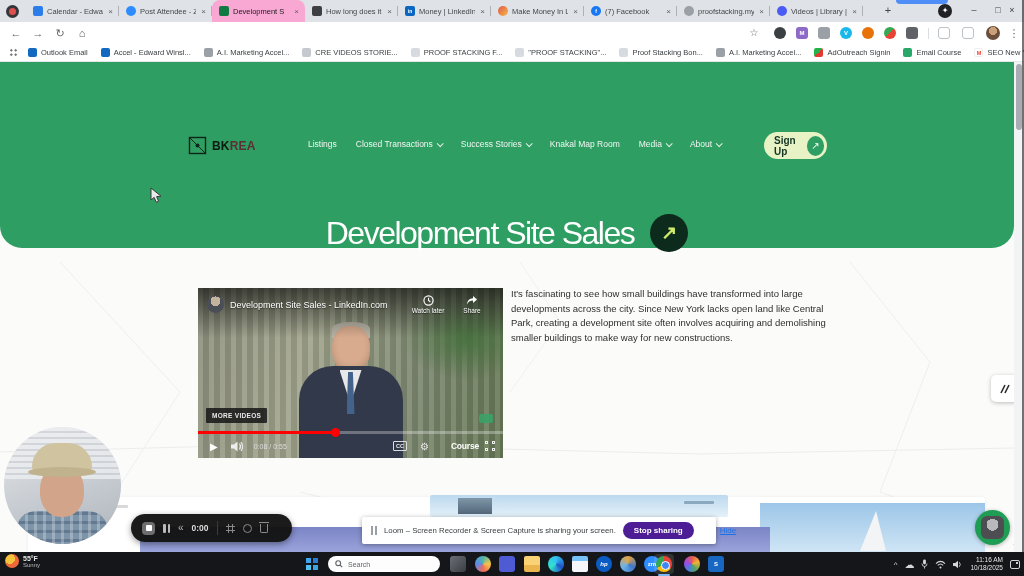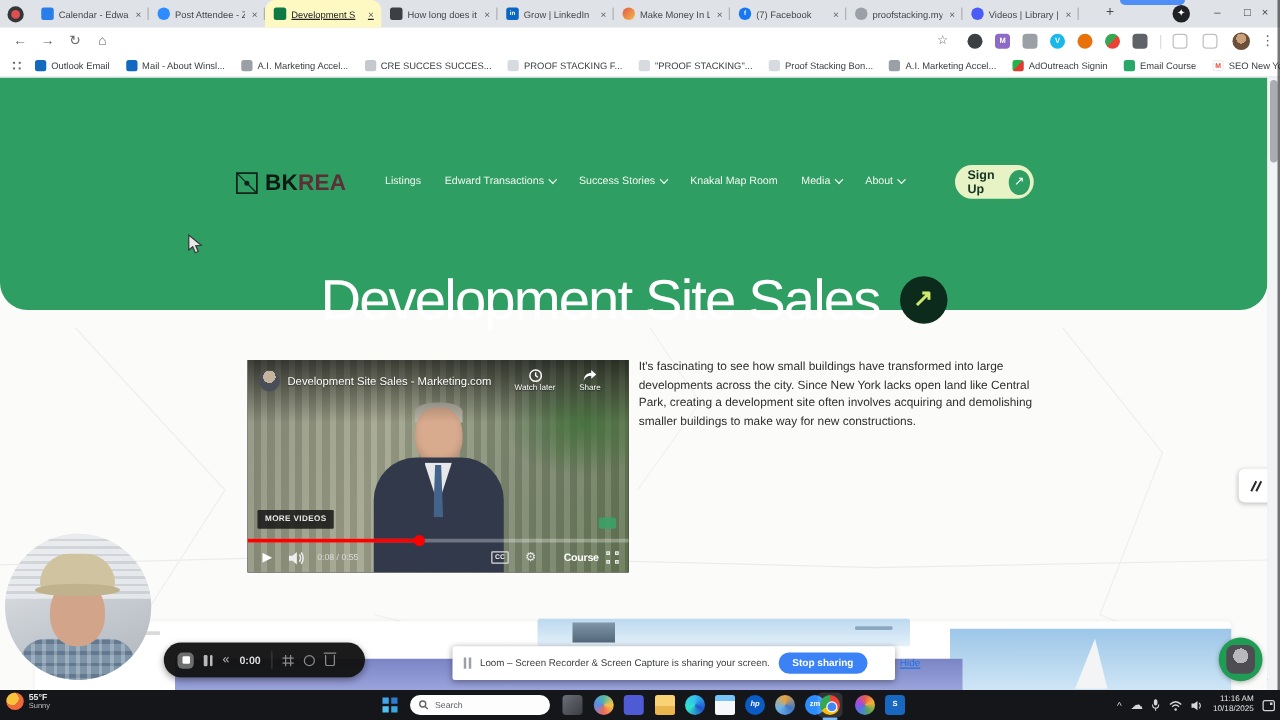--- a/index.html
+++ b/index.html
@@ -10,21 +10,21 @@
   
   .tabstrip { position:absolute; top:0; left:0; width:1024px; height:22px; background:#dfe2e7; }
   .loomdot { position:absolute; left:6px; top:5px; width:13px; height:13px; border-radius:50%;
     background:#35363a; }
   .loomdot::after{ content:""; position:absolute; left:3px; top:3px; width:7px; height:7px;
     border-radius:50%; background:#e04f4f; }
   .tabs { position:absolute; left:26px; top:0; height:22px; display:flex; }
   .tab { position:relative; width:93px; height:22px; display:flex; align-items:center; gap:4px;
     padding:0 5px 0 7px; color:#44474c; font-size:7.5px; }
   .tab:not(.active)::after { content:""; position:absolute; right:0; top:6px; width:1px; height:10px; background:#aeb2b8; }
-  .tab.active { background:#fef9c3; border-radius:8px 8px 0 0; color:#202124; z-index:2;text-decoration:underline; }
+  .tab.active { background:#f9a8d4; border-radius:8px 8px 0 0; color:#202124; z-index:2; }
   .tlabel { flex:1; overflow:hidden; white-space:nowrap; }
   .tclose { font-size:8px; color:#5f6368; padding:0 1px; }
   .fav { width:10px; height:10px; border-radius:2px; flex:none; display:flex; align-items:center;
     justify-content:center; color:#fff; font-size:5px; font-weight:bold; }
   .f0{background:#2b7de9;} .f1{background:#2d8cff;border-radius:50%;}
   .f2{background:#0f7a43;} .f3{background:#3c4043;}
   .f4{background:#0a66c2;} .f5{background:linear-gradient(135deg,#e2574c,#f5b945);border-radius:50%;}
   .f6{background:#1877f2;border-radius:50%;} .f7{background:#9aa0a6;border-radius:50%;}
   .f8{background:#4b5bf5;border-radius:50%;}
   .newtab { position:absolute; left:880px; top:3px; width:16px; height:16px; text-align:center;
@@ -65,35 +65,35 @@
   .b8{background:linear-gradient(135deg,#25b24a 50%,#e23a2e 50%);}
   .b9{background:#27a768;} .b10{background:#fff;color:#ea4335;border:1px solid #eee;}
   .bookdiv { width:1px; height:10px; background:#dadce0; margin-right:8px; }
 
   
   .page { position:absolute; top:62px; left:0; width:1014px; height:490px; background:#fbfbfa; overflow:hidden; }
   .pattern { position:absolute; left:0; top:0; }
   .hero { position:absolute; left:0; top:0; width:1014px; height:186px; background:#2f9e63;
     border-radius:0 0 22px 22px; }
   .logo { position:absolute; left:188px; top:74px; display:flex; align-items:center; gap:5px; }
-  .logotext { font-size:18px; font-weight:800; letter-spacing:.2px; }
+  .logotext { font-size:12px; font-weight:800; letter-spacing:.2px; }
   .logo-bk{ color:#0d1b12; } .logo-rea{ color:#5c2e35; font-weight:700; }
   .mainnav { position:absolute; left:308px; top:77px; display:flex; gap:19px; align-items:center; }
   .navitem { color:#f1f7f2; font-size:8.5px; display:flex; align-items:center; gap:4px; }
   .chev { width:5px; height:5px; border-right:1.2px solid #dff0e4; border-bottom:1.2px solid #dff0e4;
     transform:rotate(45deg) translateY(-1px); }
   .signup { position:absolute; left:764px; top:70px; width:63px; height:27px; border-radius:14px;
     background:#e8f3c5; display:flex; align-items:center; justify-content:space-between;
     padding:0 3px 0 10px; }
   .signup span.lbl { font-size:10px; font-weight:700; color:#123524; }
   .signupcirc { width:20px; height:20px; border-radius:50%; background:#2f9e63; color:#fff;
     font-size:10px; text-align:center; line-height:20px; }
   .titlerow { position:absolute; left:0; top:152px; width:1014px; display:flex; align-items:center;
     justify-content:center; gap:16px; }
-  .herotitle { color:#ffffff; font-size:45px; font-weight:500; letter-spacing:-1.5px;text-align:right; }
+  .herotitle { color:#ffffff; font-size:32px; font-weight:500; letter-spacing:-1.5px;text-align:right; }
   .titlebadge { width:38px; height:38px; border-radius:50%; background:#0d2b1c; color:#cfe96d;
     font-size:19px; font-weight:bold; text-align:center; line-height:38px; }
 
   
   .player { position:absolute; left:198px; top:226px; width:305px; height:170px; background:#000; overflow:hidden; }
   .thumb { position:absolute; inset:0;
     background:
       radial-gradient(90px 60px at 88% 30%, rgba(68,112,60,.9), transparent 70%),
       repeating-linear-gradient(90deg, rgba(255,255,255,.07) 0 5px, rgba(0,0,0,.10) 5px 11px),
       linear-gradient(100deg,#8f927f 0%, #a3a68e 35%, #7f8a72 70%, #687a57 100%); }
@@ -209,21 +209,21 @@
   .trashic { width:8px; height:9px; border:1.2px solid #8a8a8a; border-top:none; border-radius:0 0 2px 2px; position:relative; }
   .trashic::before { content:""; position:absolute; left:-2px; top:-2px; width:10px; height:1.3px; background:#8a8a8a; }
 
   
   .sharebar { position:absolute; left:362px; top:517px; width:354px; height:27px; background:#fff;
     border-radius:2px; box-shadow:0 1px 5px rgba(0,0,0,.35); display:flex; align-items:center;
     gap:7px; padding:0 9px; }
   .pauseshare { display:flex; gap:2px; }
   .pauseshare i { width:2px; height:9px; background:#9aa0a6; }
   .sharemsg { font-size:7.8px; color:#3c4043; white-space:nowrap; }
-  .stopshare { background:#3b82f6; color:#fff; font-size:8px; font-weight:600; border-radius:13px;
+  .stopshare { background:#4c1d95; color:#fff; font-size:8px; font-weight:600; border-radius:13px;
     padding:4px 11px; white-space:nowrap; }
   .hidelink { color:#1a73e8; font-size:8px; text-decoration:underline;padding-left:19px; }
 
   
   .taskbar { position:absolute; left:0; top:552px; width:1024px; height:24px; background:#151619;
     color:#e6e6e6; }
   .weather { position:absolute; left:5px; top:2px; display:flex; gap:4px; align-items:center; }
   .sunic { width:14px; height:14px; border-radius:50%;
     background:radial-gradient(circle at 35% 35%, #f8c33c 0 5px, #ef6a3a 5px); }
   .wtxt div:first-child { font-size:7px; font-weight:bold; }
@@ -283,21 +283,21 @@
         <span class="tlabel">Development S</span>
         <span class="tclose">×</span>
       </div>
       <div class="tab">
         <span class="fav f3"></span>
         <span class="tlabel">How long does it t</span>
         <span class="tclose">×</span>
       </div>
       <div class="tab">
         <span class="fav f4">in</span>
-        <span class="tlabel">Grow | LinkedIn</span>
+        <span class="tlabel">Money | LinkedIn</span>
         <span class="tclose">×</span>
       </div>
       <div class="tab">
         <span class="fav f5"></span>
         <span class="tlabel">Make Money In Lo</span>
         <span class="tclose">×</span>
       </div>
       <div class="tab">
         <span class="fav f6">f</span>
         <span class="tlabel">(7) Facebook</span>
@@ -343,29 +343,29 @@
   </div>
 
   <div class="bookbar">
     <span class="appsgrid"></span>
     <span class="bm">
         <span class="bfav b0"></span>
         <span>Outlook Email</span>
       </span>
     <span class="bm">
         <span class="bfav b1"></span>
-        <span>Mail - About Winsl...</span>
+        <span>Accel - Edward Winsl...</span>
       </span>
     <span class="bm">
         <span class="bfav b2"></span>
         <span>A.I. Marketing Accel...</span>
       </span>
     <span class="bm">
         <span class="bfav b3"></span>
-        <span>CRE SUCCES SUCCES...</span>
+        <span>CRE VIDEOS STORIE...</span>
       </span>
     <span class="bm">
         <span class="bfav b4"></span>
         <span>PROOF STACKING F...</span>
       </span>
     <span class="bm">
         <span class="bfav b5"></span>
         <span>"PROOF STACKING"...</span>
       </span>
     <span class="bm">
@@ -410,21 +410,21 @@
           <line x1="1.5" y1="1.5" x2="9.5" y2="9.5" stroke="#10231a" stroke-width="1"></line>
           <line x1="17.5" y1="17.5" x2="9.5" y2="9.5" stroke="#10231a" stroke-width="1"></line>
         </svg>
         <span class="logotext"><span class="logo-bk">BK</span><span class="logo-rea">REA</span></span>
       </div>
       <div class="mainnav">
         <span class="navitem">
             <span>Listings</span>
           </span>
         <span class="navitem">
-            <span>Edward Transactions</span>
+            <span>Closed Transactions</span>
             <span class="chev"></span>
           </span>
         <span class="navitem">
             <span>Success Stories</span>
             <span class="chev"></span>
           </span>
         <span class="navitem">
             <span>Knakal Map Room</span>
           </span>
         <span class="navitem">
@@ -454,21 +454,21 @@
       <div class="thumb"></div>
       <div class="person">
         <div class="hair"></div>
         <div class="face"></div>
         <div class="suit"></div>
         <div class="shirt"></div>
         <div class="tie"></div>
       </div>
       <div class="vtop"></div>
       <div class="vavatar"></div>
-      <div class="vtitle">Development Site Sales - Marketing.com</div>
+      <div class="vtitle">Development Site Sales - LinkedIn.com</div>
       <div class="vbtn" style="left:212px">
         <svg width="11" height="11" viewBox="0 0 12 12">
             <circle cx="6" cy="6" r="5" fill="none" stroke="#fff" stroke-width="1.3"></circle>
             <polyline points="6,3 6,6 8,7.4" fill="none" stroke="#fff" stroke-width="1.2"></polyline>
           </svg>
         <span>Watch later</span>
       </div>
       <div class="vbtn" style="left:256px">
         <svg width="12" height="11" viewBox="0 0 12 11">
             <path d="M7,1 L11,4.5 L7,8 L7,5.6 C4,5.6 2,6.8 1,9.5 C1.2,5.6 3.4,3.4 7,3.2 Z" fill="#fff"></path>

